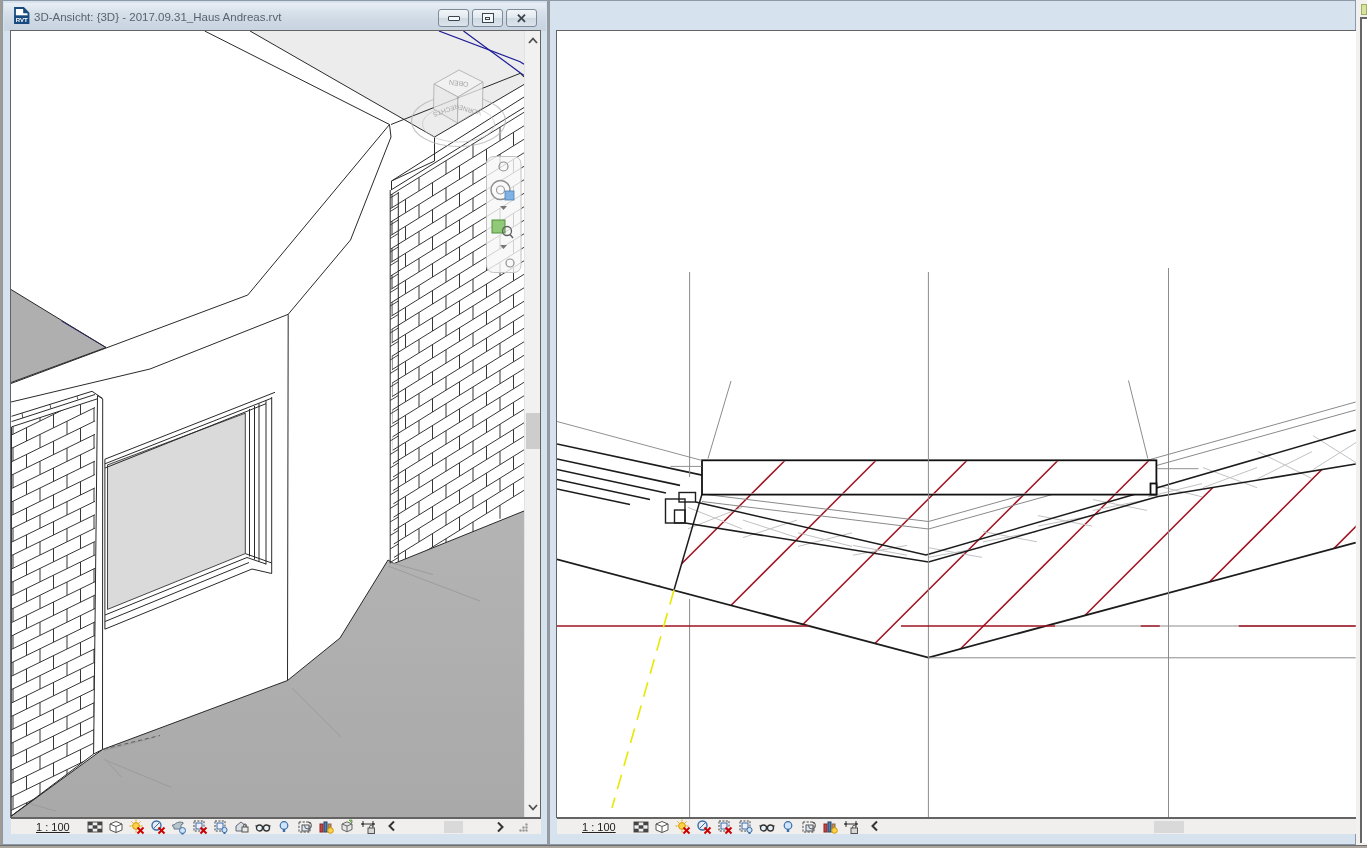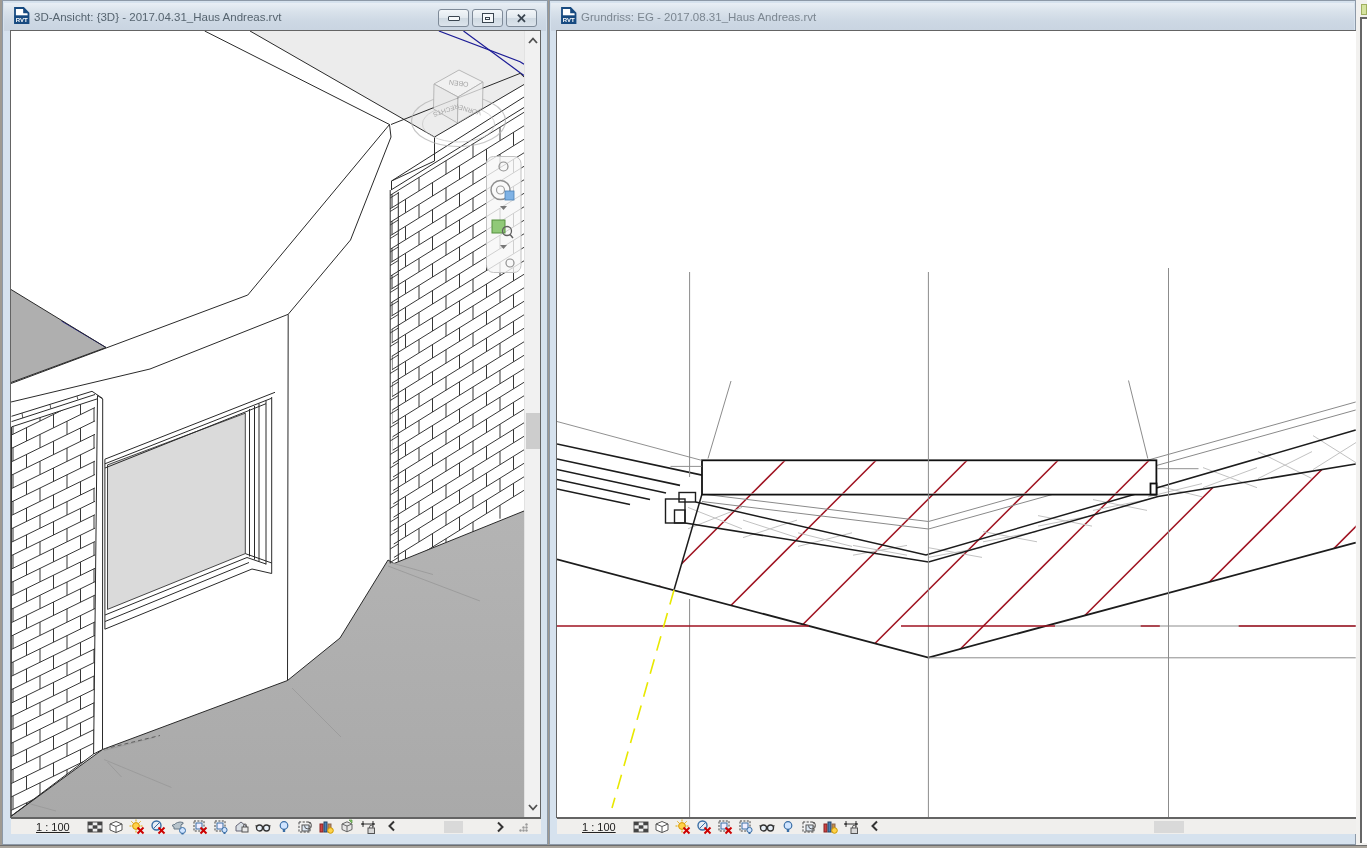--- a/index.html
+++ b/index.html
@@ -23,21 +23,21 @@
 
 <div class="win" style="left:2px; top:0; width:546px; height:845px;">
   <div class="tbar">
     <span class="ti"><svg width="17" height="17" viewBox="0 0 17 17" style="flex:none">
           <path d="M2 1 h8.5 l5 5 v10 h-13.5 Z" fill="#ffffff" stroke="#174a80" stroke-width="1.8"></path>
           <path d="M10.2 0.8 l5.4 5.4 h-5.4 Z" fill="#174a80"></path>
           <path d="M10.2 0.8 l5.4 5.4" stroke="#fff" stroke-width="0.01"></path>
           <rect x="1.5" y="8.3" width="14.5" height="8" fill="#174a80"></rect>
           <text x="8.7" y="14.6" font-size="6" font-weight="bold" fill="#fff" text-anchor="middle" font-family="Liberation Sans">RVT</text>
         </svg></span>
-    <span class="tt">3D-Ansicht: {3D} - 2017.04.31_Haus Andreas.rvt</span>
+    <span class="tt">3D-Ansicht: {3D} - 2017.09.31_Haus Andreas.rvt</span>
   </div>
   <div class="btns">
     <div class="wbtn">
         <div style="width:12px;height:5px;border:1.5px solid #3a4550;border-radius:1px;background:#f5f8fa"></div>
       </div>
     <div class="wbtn">
         <div style="width:12px;height:10px;border:1.5px solid #3a4550;background:#f5f8fa;display:flex;align-items:center;justify-content:center">
           <div style="width:5px;height:3px;border:1.5px solid #3a4550"></div>
         </div>
       </div>
@@ -626,30 +626,20 @@
         <circle cx="4.5" cy="4.5" r="1.2"></circle>
         <circle cx="7.5" cy="4.5" r="1.2"></circle>
         <circle cx="1.5" cy="7.5" r="1.2"></circle>
         <circle cx="4.5" cy="7.5" r="1.2"></circle>
         <circle cx="7.5" cy="7.5" r="1.2"></circle>
       </g>
     </svg>
 </div>
 
 <div class="win" style="left:549px; top:0; width:807px; height:845px;">
-  <div class="tbar">
-    <span class="ti"><svg width="17" height="17" viewBox="0 0 17 17" style="flex:none">
-          <path d="M2 1 h8.5 l5 5 v10 h-13.5 Z" fill="#ffffff" stroke="#174a80" stroke-width="1.8"></path>
-          <path d="M10.2 0.8 l5.4 5.4 h-5.4 Z" fill="#174a80"></path>
-          <path d="M10.2 0.8 l5.4 5.4" stroke="#fff" stroke-width="0.01"></path>
-          <rect x="1.5" y="8.3" width="14.5" height="8" fill="#174a80"></rect>
-          <text x="8.7" y="14.6" font-size="6" font-weight="bold" fill="#fff" text-anchor="middle" font-family="Liberation Sans">RVT</text>
-        </svg></span>
-    <span class="tt inactive">Grundriss: EG - 2017.08.31_Haus Andreas.rvt</span>
-  </div>
   <div class="content" style="left:6px; width:801px; height:788px;"></div>
 </div>
 
 <svg style="position:absolute;left:557px;top:31px" width="799" height="786" viewBox="557 31 799 786">
     <clipPath id="redclip">
       <polygon points="702,494.6 1156,494.6 1157.8,496.6 1355.7,464 1355.7,542.6 928.4,657.5 557,559.4 674.2,589.3"></polygon>
     </clipPath>
     <g clip-path="url(#redclip)" stroke="#9f1220" stroke-width="1.5">
       <line x1="454.4" y1="700" x2="774.4" y2="380"></line>
       <line x1="545.4" y1="700" x2="865.4" y2="380"></line>

